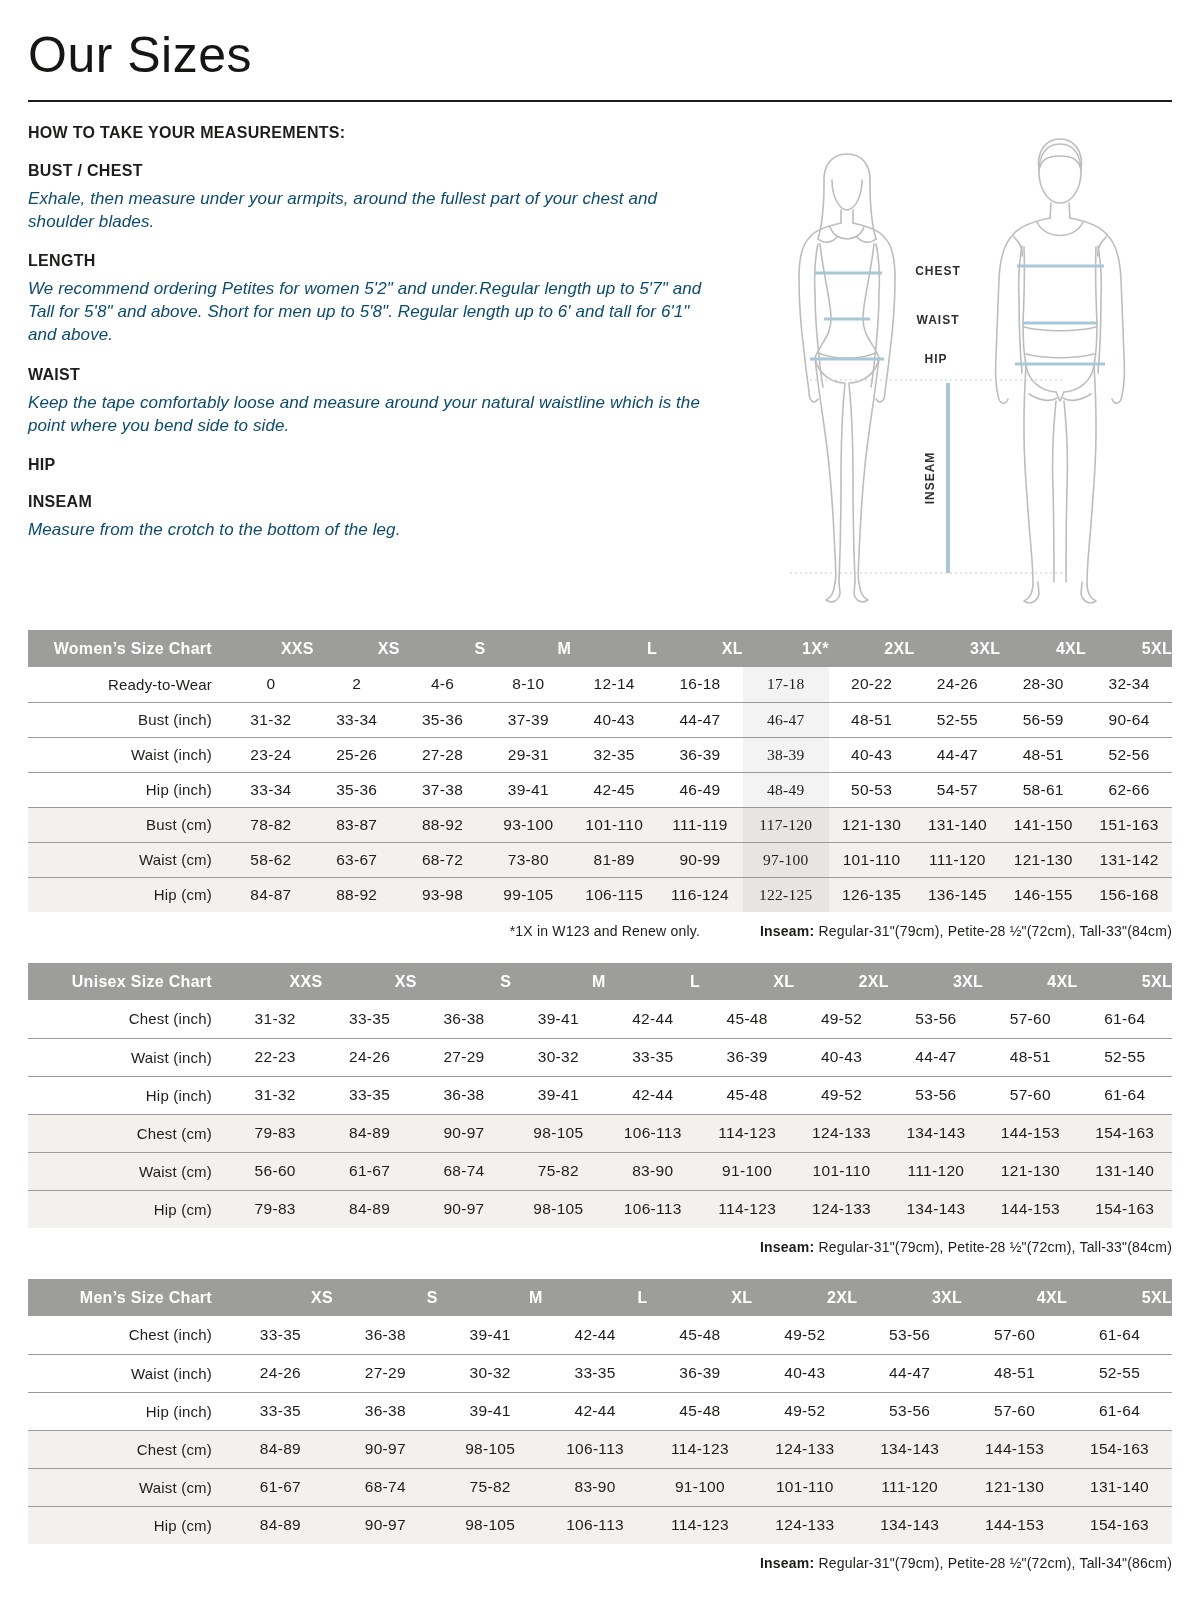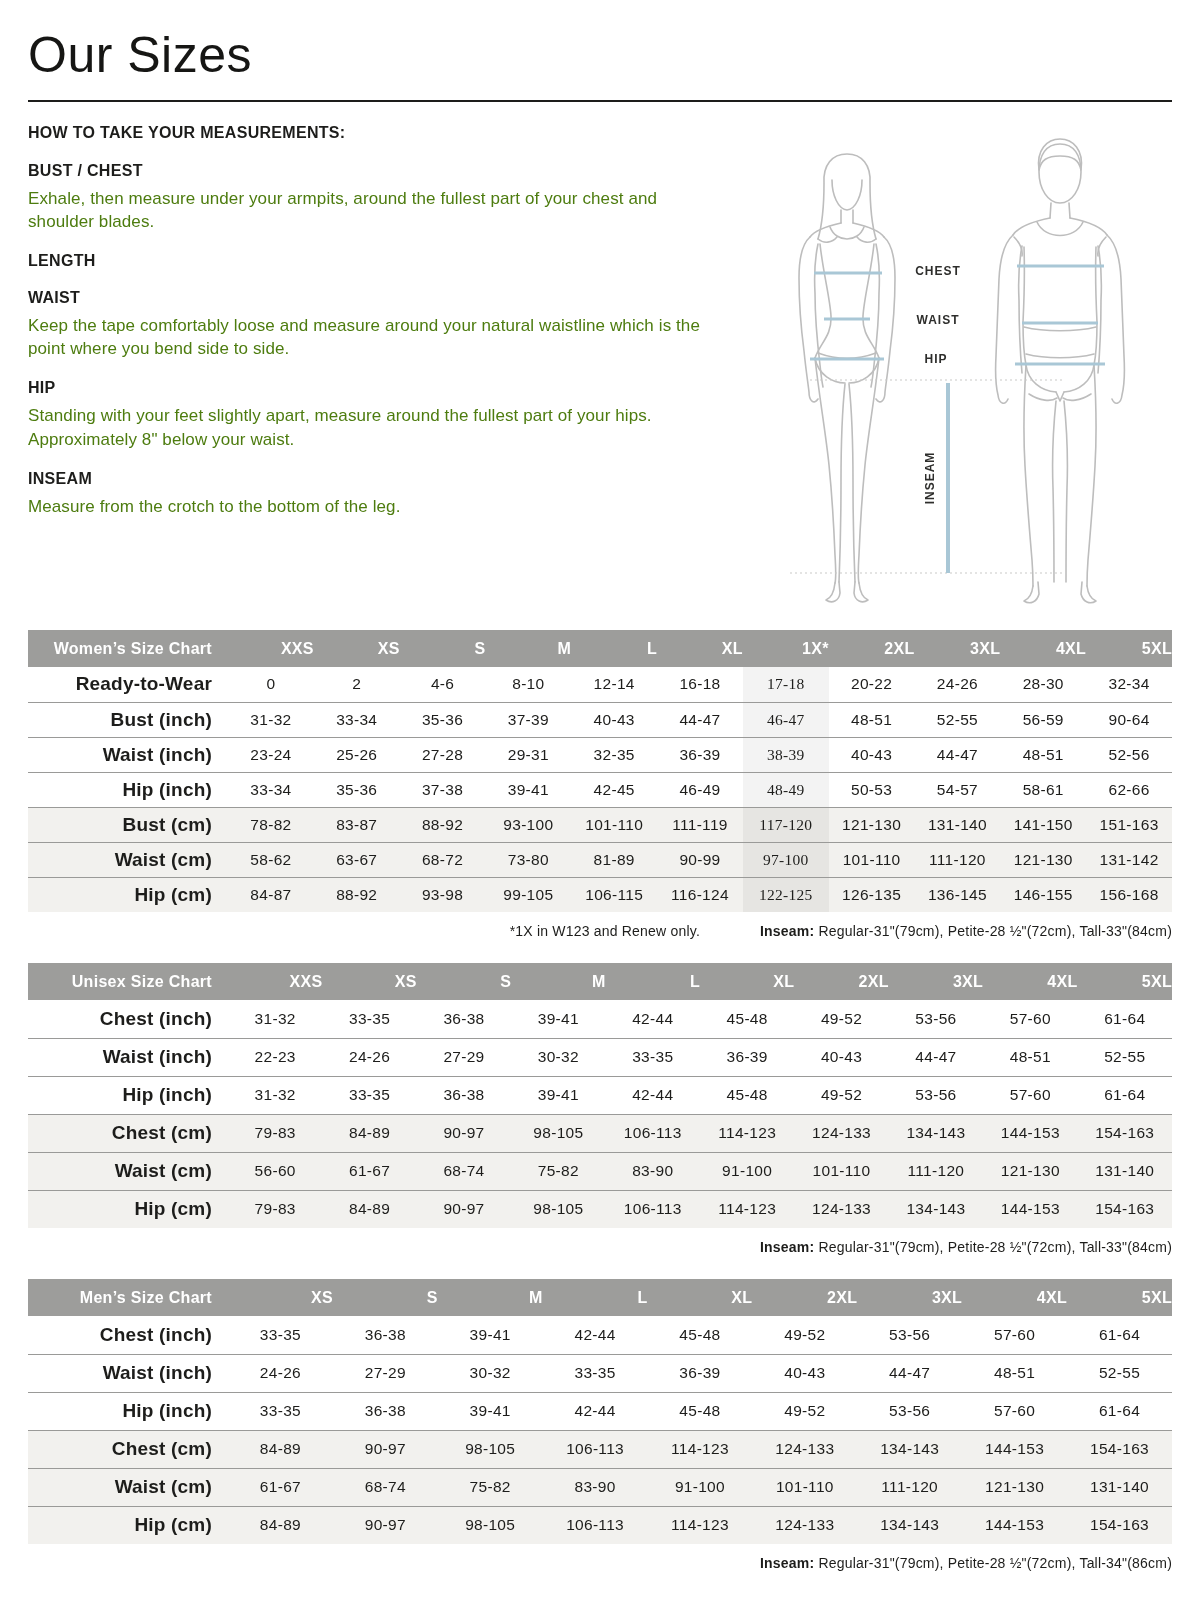--- a/index.html
+++ b/index.html
@@ -13,21 +13,21 @@
 
   h1.page-title {
     font-size:50px; font-weight:normal; letter-spacing:0.5px; color:#161614;
   }
   .title-rule { border-bottom:2px solid #1d1d1b; margin-top:16px; }
 
   .content-row { display:flex; margin-top:22px; }
   .instructions { flex:1 1 auto; padding-right:10px; }
   .instructions h2 { font-size:16px; font-weight:bold; letter-spacing:0.3px; margin-bottom:20px; }
   .instructions h3 { font-size:16px; font-weight:bold; letter-spacing:0.3px; margin-top:19px; margin-bottom:7px; }
-  .instructions p { font-size:17px; line-height:1.36; letter-spacing:0.1px; max-width:690px; color:#4d7c0f; }
+  .instructions p { font-size:17px; line-height:1.36; letter-spacing:0.1px; max-width:690px; color:#0c4a6e;font-style:italic; }
 
   .figure-wrap { flex:0 0 420px; width:420px; }
   .figure-wrap svg { display:block; margin-top:6px; }
   .fig-outline { fill:none; stroke:#bdbdbd; stroke-width:1.6; stroke-linecap:round; stroke-linejoin:round; }
   .measure-line { stroke:#a9c7d6; stroke-width:3; }
   .measure-line-v { stroke:#a9c7d6; stroke-width:4; }
   .dot-line { stroke:#c9c9c7; stroke-width:1.2; stroke-dasharray:2 3; }
   .fig-label { font-family:"Liberation Sans", sans-serif; font-size:12px; font-weight:bold; fill:#2e2e2c; letter-spacing:1px; }
 
   .table-block { margin-top:24px; }
@@ -36,21 +36,21 @@
   table.size-table { width:100%; border-collapse:collapse; table-layout:fixed; }
   table.size-table thead th {
     background:#9d9d9b; color:#ffffff; font-size:16px; font-weight:bold;
     letter-spacing:0.3px; height:37px; text-align:right;
   }
   table.size-table thead th.label-head { text-align:right; padding-right:16px; }
   table.size-table tbody tr { height:35px; }
   table.size-table.roomy tbody tr { height:38px; }
   table.size-table tbody tr + tr { border-top:1.5px solid #9a9a98; }
   table.size-table tbody th {
-    text-align:right; padding-right:16px; font-size:19px; font-weight:bold; letter-spacing:0.2px;
+    text-align:right; padding-right:16px; font-size:15px; font-weight:normal; letter-spacing:0.2px;
   }
   table.size-table tbody td { text-align:center; font-size:15.5px; letter-spacing:0.3px; }
   table.size-table tr.shaded { background:#f2f1ee; }
   table.size-table td.hl { background:rgba(30,30,28,0.055);font-family:Liberation Serif, serif; }
 
   .footnote-row {
     display:flex; justify-content:flex-end; align-items:baseline; gap:60px;
     margin-top:11px; font-size:14px; color:#1d1d1b; letter-spacing:0.2px;
   }
   .footnote-row b { font-weight:bold;text-align:center; }
@@ -64,26 +64,26 @@
   <div class="title-rule"></div>
 
   <div class="content-row">
     <div class="instructions">
       <h2>HOW TO TAKE YOUR MEASUREMENTS:</h2>
 
       <h3>BUST / CHEST</h3>
       <p>Exhale, then measure under your armpits, around the fullest part of your chest and shoulder blades.</p>
 
       <h3>LENGTH</h3>
+      <p>We recommend ordering Petites for women 5'2" and under.Regular length up to 5'7" and Tall for 5'8" and above. Short for men up to 5'8". Regular length up to 6' and tall for 6'1" and above.</p>
 
       <h3>WAIST</h3>
       <p>Keep the tape comfortably loose and measure around your natural waistline which is the point where you bend side to side.</p>
 
       <h3>HIP</h3>
-      <p>Standing with your feet slightly apart, measure around the fullest part of your hips. Approximately 8" below your waist.</p>
 
       <h3>INSEAM</h3>
       <p>Measure from the crotch to the bottom of the leg.</p>
     </div>
 
     <div class="figure-wrap">
       <svg width="420" height="482" viewBox="0 0 420 482">
 
         <g class="fig-outline">
           <path d="M66,109 C71,92 72,68 72,53 C71,35 80,24 95,24 C110,24 119,35 118,53 C118,68 119,92 124,109"></path>

